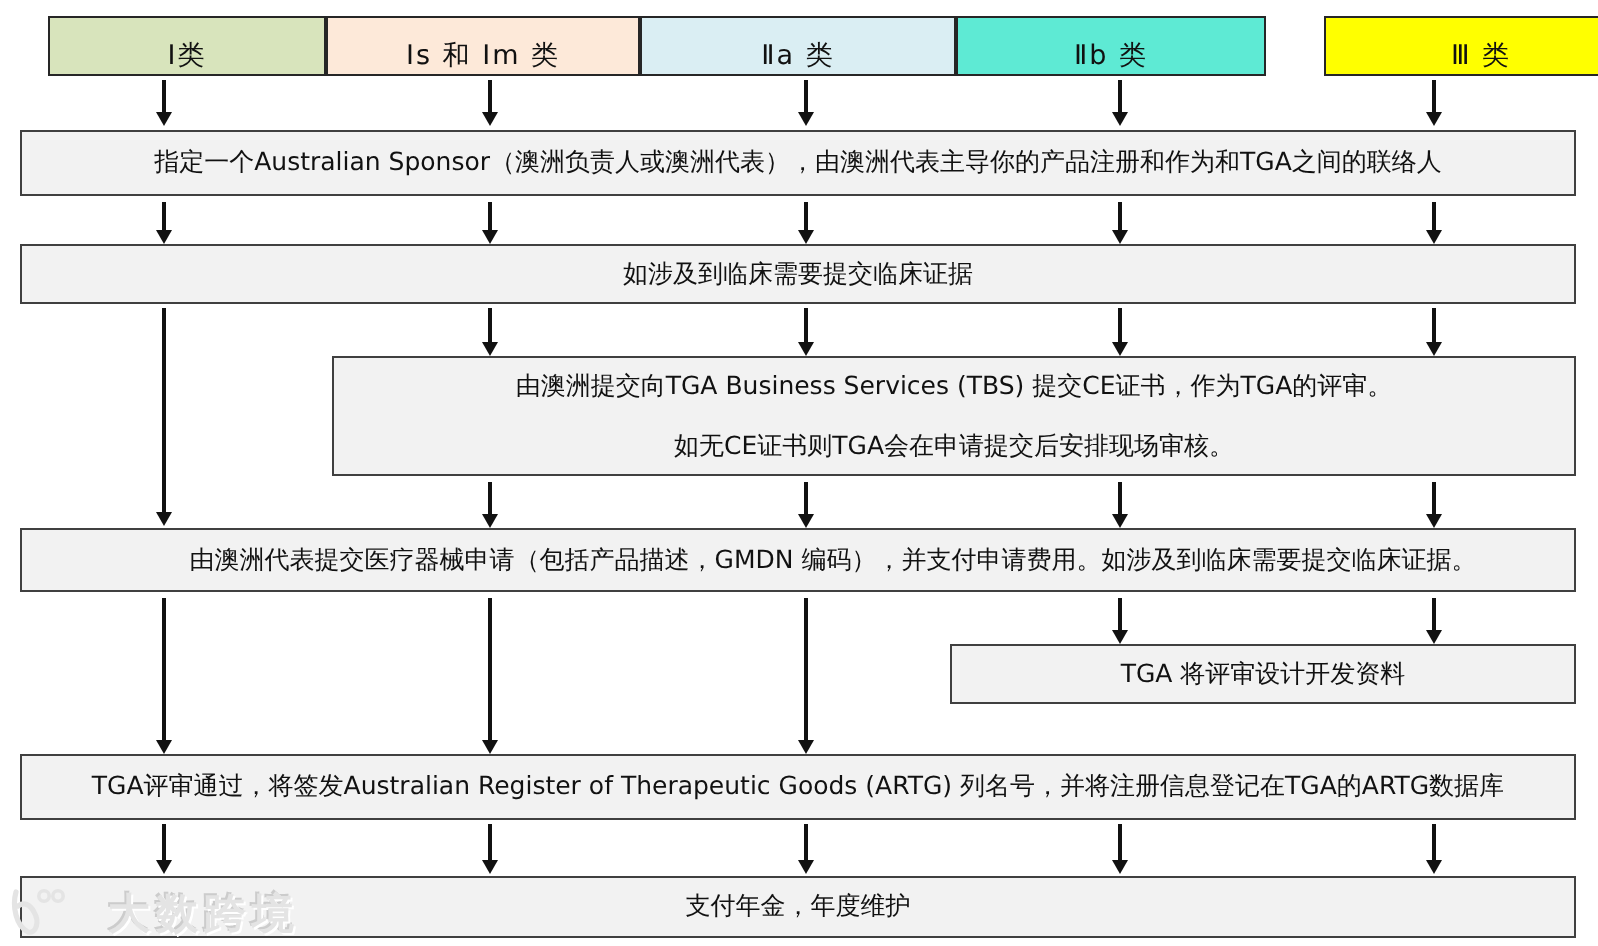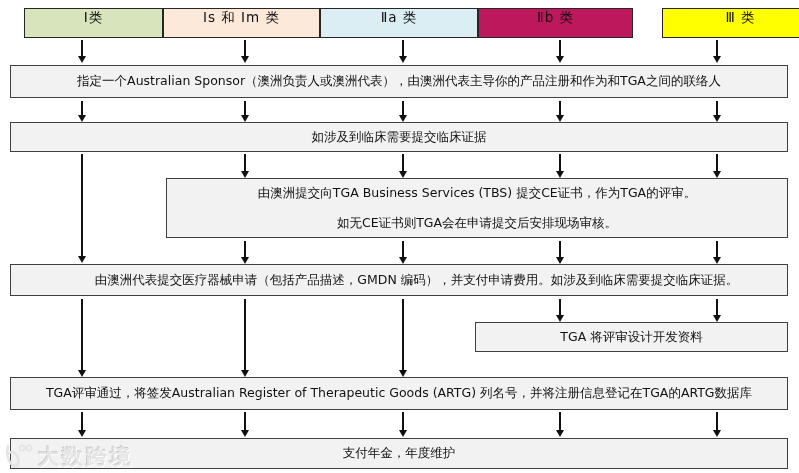--- a/index.html
+++ b/index.html
@@ -5,21 +5,21 @@
   html,body{margin:0;padding:0;background:#ffffff;}
   .canvas{
     position:relative;width:799px;height:473px;background:#ffffff;
     font-family:"DejaVu Sans","Liberation Sans",sans-serif;
     color:#111;overflow:hidden;
   }
   
   .hdr{
     position:absolute;top:8px;height:30px;box-sizing:border-box;
     border:1.5px solid #262626;
-    display:flex;align-items:flex-start;justify-content:center;
+    display:flex;align-items:flex-end;justify-content:center;
     font-size:13.5px;letter-spacing:1px;color:#111;
   }
   
   .step{
     position:absolute;left:10px;width:778px;box-sizing:border-box;
     background:#f2f2f2;border:1.5px solid #404040;
     display:flex;flex-direction:column;align-items:center;justify-content:center;
     text-align:center;font-size:12.5px;color:#111;line-height:1.35;
   }
   .step.narrow{left:auto;}
@@ -28,21 +28,21 @@
   .arrow::after{
     content:"";position:absolute;left:50%;transform:translateX(-50%);
     bottom:-7px;width:0;height:0;
     border-left:4.5px solid transparent;border-right:4.5px solid transparent;
     border-top:7px solid #111;
   }
   .tbs-line{display:block;}
   .tbs-gap{height:13px;}
   
   .watermark{
-    position:absolute;left:4px;top:443px;display:flex;align-items:flex-start;gap:4px;
+    position:absolute;left:4px;top:443px;display:flex;align-items:flex-start;gap:20px;
     pointer-events:none;
   }
   .watermark .wm-text{
     font-size:21px;font-weight:bold;letter-spacing:3px;color:#e4e4e4;
     text-shadow:1px 1px 0 #ffffff,-1px -1px 0 #cccccc;
   }
 </style>
 </head>
 <body>
 
@@ -50,21 +50,21 @@
 
   <div class="hdr" style="left: 24px; width: 139px; background-color: rgb(216, 228, 188);">
       <span>Ⅰ类</span>
     </div>
   <div class="hdr" style="left: 163px; width: 157px; background-color: rgb(253, 233, 217);">
       <span>Ⅰs 和 Ⅰm 类</span>
     </div>
   <div class="hdr" style="left: 320px; width: 158px; background-color: rgb(218, 238, 243);">
       <span>Ⅱa 类</span>
     </div>
-  <div class="hdr" style="left: 478px; width: 155px; background-color: #be185d;">
+  <div class="hdr" style="left: 478px; width: 155px; background-color: #5eead4;">
       <span>Ⅱb 类</span>
     </div>
   <div class="hdr" style="left: 662px; width: 157px; background-color: rgb(255, 255, 0);">
       <span>Ⅲ 类</span>
     </div>
 
   <div class="arrow" style="left:81px;top:40px;height:16px;"></div>
   <div class="arrow" style="left:244px;top:40px;height:16px;"></div>
   <div class="arrow" style="left:402px;top:40px;height:16px;"></div>
   <div class="arrow" style="left:559px;top:40px;height:16px;"></div>

